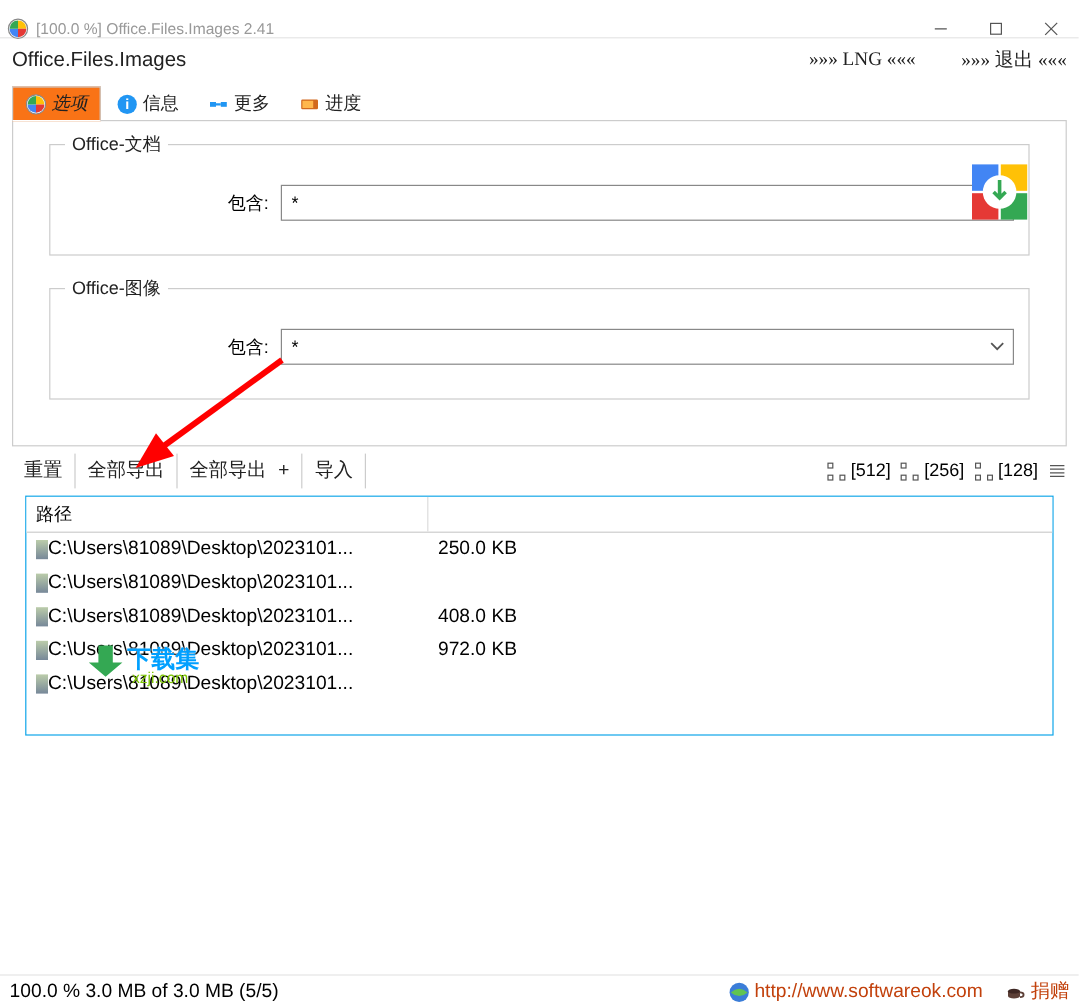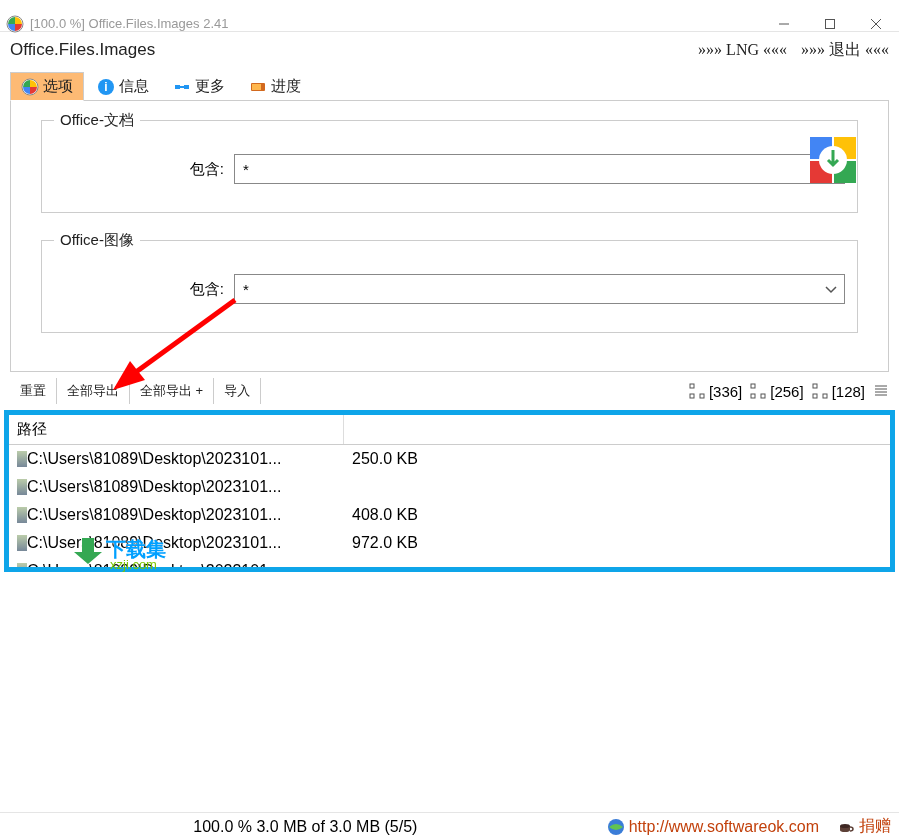--- a/index.html
+++ b/index.html
@@ -6,73 +6,73 @@
 body { width: 899px; height: 840px; background: #fff; position: relative; overflow: hidden; }
 
 
 .titlebar { height: 32px; display: flex; align-items: center; padding: 16px 0 0 6px; border-bottom: 1px solid #e5e5e5; }
 .titlebar .app-icon { width: 18px; height: 18px; margin-right: 6px; }
 .titlebar .title { flex: 1; color: #999; font-size: 13px; }
 .titlebar .winbtn { width: 46px; height: 32px; display: flex; align-items: center; justify-content: center; color: #666; }
 .titlebar .winbtn svg { width: 12px; height: 12px; stroke: #555; stroke-width: 1; fill: none; }
 
 
-.headerrow { height: 36px; display: flex; align-items: center; padding: 0 10px; }
+.headerrow { height: 36px; display: flex; align-items: center; padding: 0 10px; gap: 24px; }
 .headerrow .app-name { font-size: 17px; color: #222; flex: 1; }
 .headerrow .lnk { font-size: 16px; color: #222; margin-left: 14px; font-family: Liberation Serif, serif; }
 
 
 .tabsbar { display: flex; align-items: center; padding: 4px 10px 0; gap: 2px; }
 .tab { display: flex; align-items: center; gap: 4px; padding: 4px 10px; border: 1px solid transparent; font-size: 15px; color: #222; }
-.tab.active { border: 1px solid #ccc; border-bottom-color: #fff; background: #fdba74; position: relative; z-index: 2; }
+.tab.active { border: 1px solid #ccc; border-bottom-color: #fff; background: #f97316; position: relative; z-index: 2; font-style: italic; }
 .tab .ticon { width: 18px; height: 18px; display: inline-block; }
 
 
 .tabcontent { border: 1px solid #ccc; margin: -1px 10px 0; padding: 10px 30px 20px; position: relative; }
 
 fieldset.group { border: 1px solid #ccc; padding: 24px 12px 28px; margin-bottom: 18px; position: relative; }
 fieldset.group legend { padding: 0 6px; font-size: 15px; color: #222; }
 .row { display: flex; align-items: center; gap: 10px; }
 .row .lbl { width: 170px; text-align: right; font-size: 15px; }
 .row select { flex: 1; height: 30px; border: 1px solid #888; background: #fff; padding: 0 8px; font-size: 15px; appearance: none; -webkit-appearance: none; }
 .selwrap { flex: 1; position: relative; display: flex; }
 .selwrap .caret { position: absolute; right: 8px; top: 50%; transform: translateY(-50%); pointer-events: none; }
 .sideicon { position: absolute; right: 30px; top: 34px; width: 50px; height: 50px; }
 
 
 .arrow-ann { position: absolute; left: 105px; top: 295px; z-index: 50; pointer-events:none; }
 
 
 .actionrow { display: flex; align-items: center; padding: 6px 10px; gap: 0; }
-.actionrow .act { padding: 4px 10px; font-size: 13px; color: #222; border-right: 1px solid #ccc; }
+.actionrow .act { padding: 4px 10px; font-size: 16px; color: #222; border-right: 1px solid #ccc; font-family: Liberation Mono, monospace; }
 .actionrow .act:last-of-type { border-right: none; }
 .actionrow .spacer { flex: 1; }
 .sizes { display: flex; align-items: center; gap: 8px; font-size: 15px; }
 .sizes .szbtn { display: flex; align-items: center; gap: 4px; }
 .sizes .ico { width:16px; height:16px; display:inline-block; }
 
 
-.tablewrap { margin: 0 4px; border: 5px solid #0ea5e9; height: 162px; overflow: hidden; }
+.tablewrap { margin: 0 21px; border: 1px solid #0ea5e9; height: 200px; overflow: hidden; }
 .thead { display: flex; border-bottom: 1px solid #ccc; background: #fff; }
 .th { padding: 5px 8px; font-size: 15px; }
 .th.path { width: 335px; border-right: 1px solid #ddd; }
 .th.size { flex:1; }
 .trow { display: flex; align-items: center; height: 28px; }
 .trow .cell { padding: 2px 8px; font-size: 16px; white-space: nowrap; overflow: hidden; }
 .trow .cell.path { width: 335px; display: flex; align-items: center; gap: 0; }
 .trow .cell.size { flex: 1; }
 .thumb { width: 10px; height: 16px; background: linear-gradient(#bca,#789); display:inline-block; flex-shrink:0; }
 
 
 .wm { position: absolute; left: 72px; top: 536px; z-index: 30; pointer-events:none; }
 .wm .dl { color: #00a0ff; font-size: 20px; font-weight: bold; text-shadow: 0 0 2px #fff; }
 .wm .sub { color: #7bc400; font-size: 13px; margin-top:-6px; }
 
 
-.statusbar { position: absolute; left:0; right:0; bottom:0; height: 28px; display:flex; align-items:center; padding: 0 8px; border-top:1px solid #e5e5e5; font-size: 16px; text-align: center; }
+.statusbar { position: absolute; left:0; right:0; bottom:0; height: 28px; display:flex; align-items:center; padding: 0 8px; border-top:1px solid #e5e5e5; font-size: 16px; }
 .statusbar .left { flex:1; }
 .statusbar .lnktxt { color: #c2410c; }
 .statusbar .icn { width:18px; height:18px; vertical-align: middle; margin: 0 4px; }
 </style>
 </head>
 <body>
 
 <div class="titlebar">
   <span class="app-icon">
     <svg viewBox="0 0 18 18">
@@ -196,21 +196,21 @@
   <span class="act">全部导出 +</span>
   <span class="act">导入</span>
   <span class="spacer"></span>
   <div class="sizes">
     <span class="szbtn">
         <span class="ico"><svg viewBox="0 0 16 16">
             <rect x="1" y="1" width="4" height="4" fill="none" stroke="#555"></rect>
             <rect x="1" y="11" width="4" height="4" fill="none" stroke="#555"></rect>
             <rect x="11" y="11" width="4" height="4" fill="none" stroke="#555"></rect>
           </svg></span>
-        <span>[336]</span>
+        <span>[512]</span>
       </span>
     <span class="szbtn">
         <span class="ico"><svg viewBox="0 0 16 16">
             <rect x="1" y="1" width="4" height="4" fill="none" stroke="#555"></rect>
             <rect x="1" y="11" width="4" height="4" fill="none" stroke="#555"></rect>
             <rect x="11" y="11" width="4" height="4" fill="none" stroke="#555"></rect>
           </svg></span>
         <span>[256]</span>
       </span>
     <span class="szbtn">

